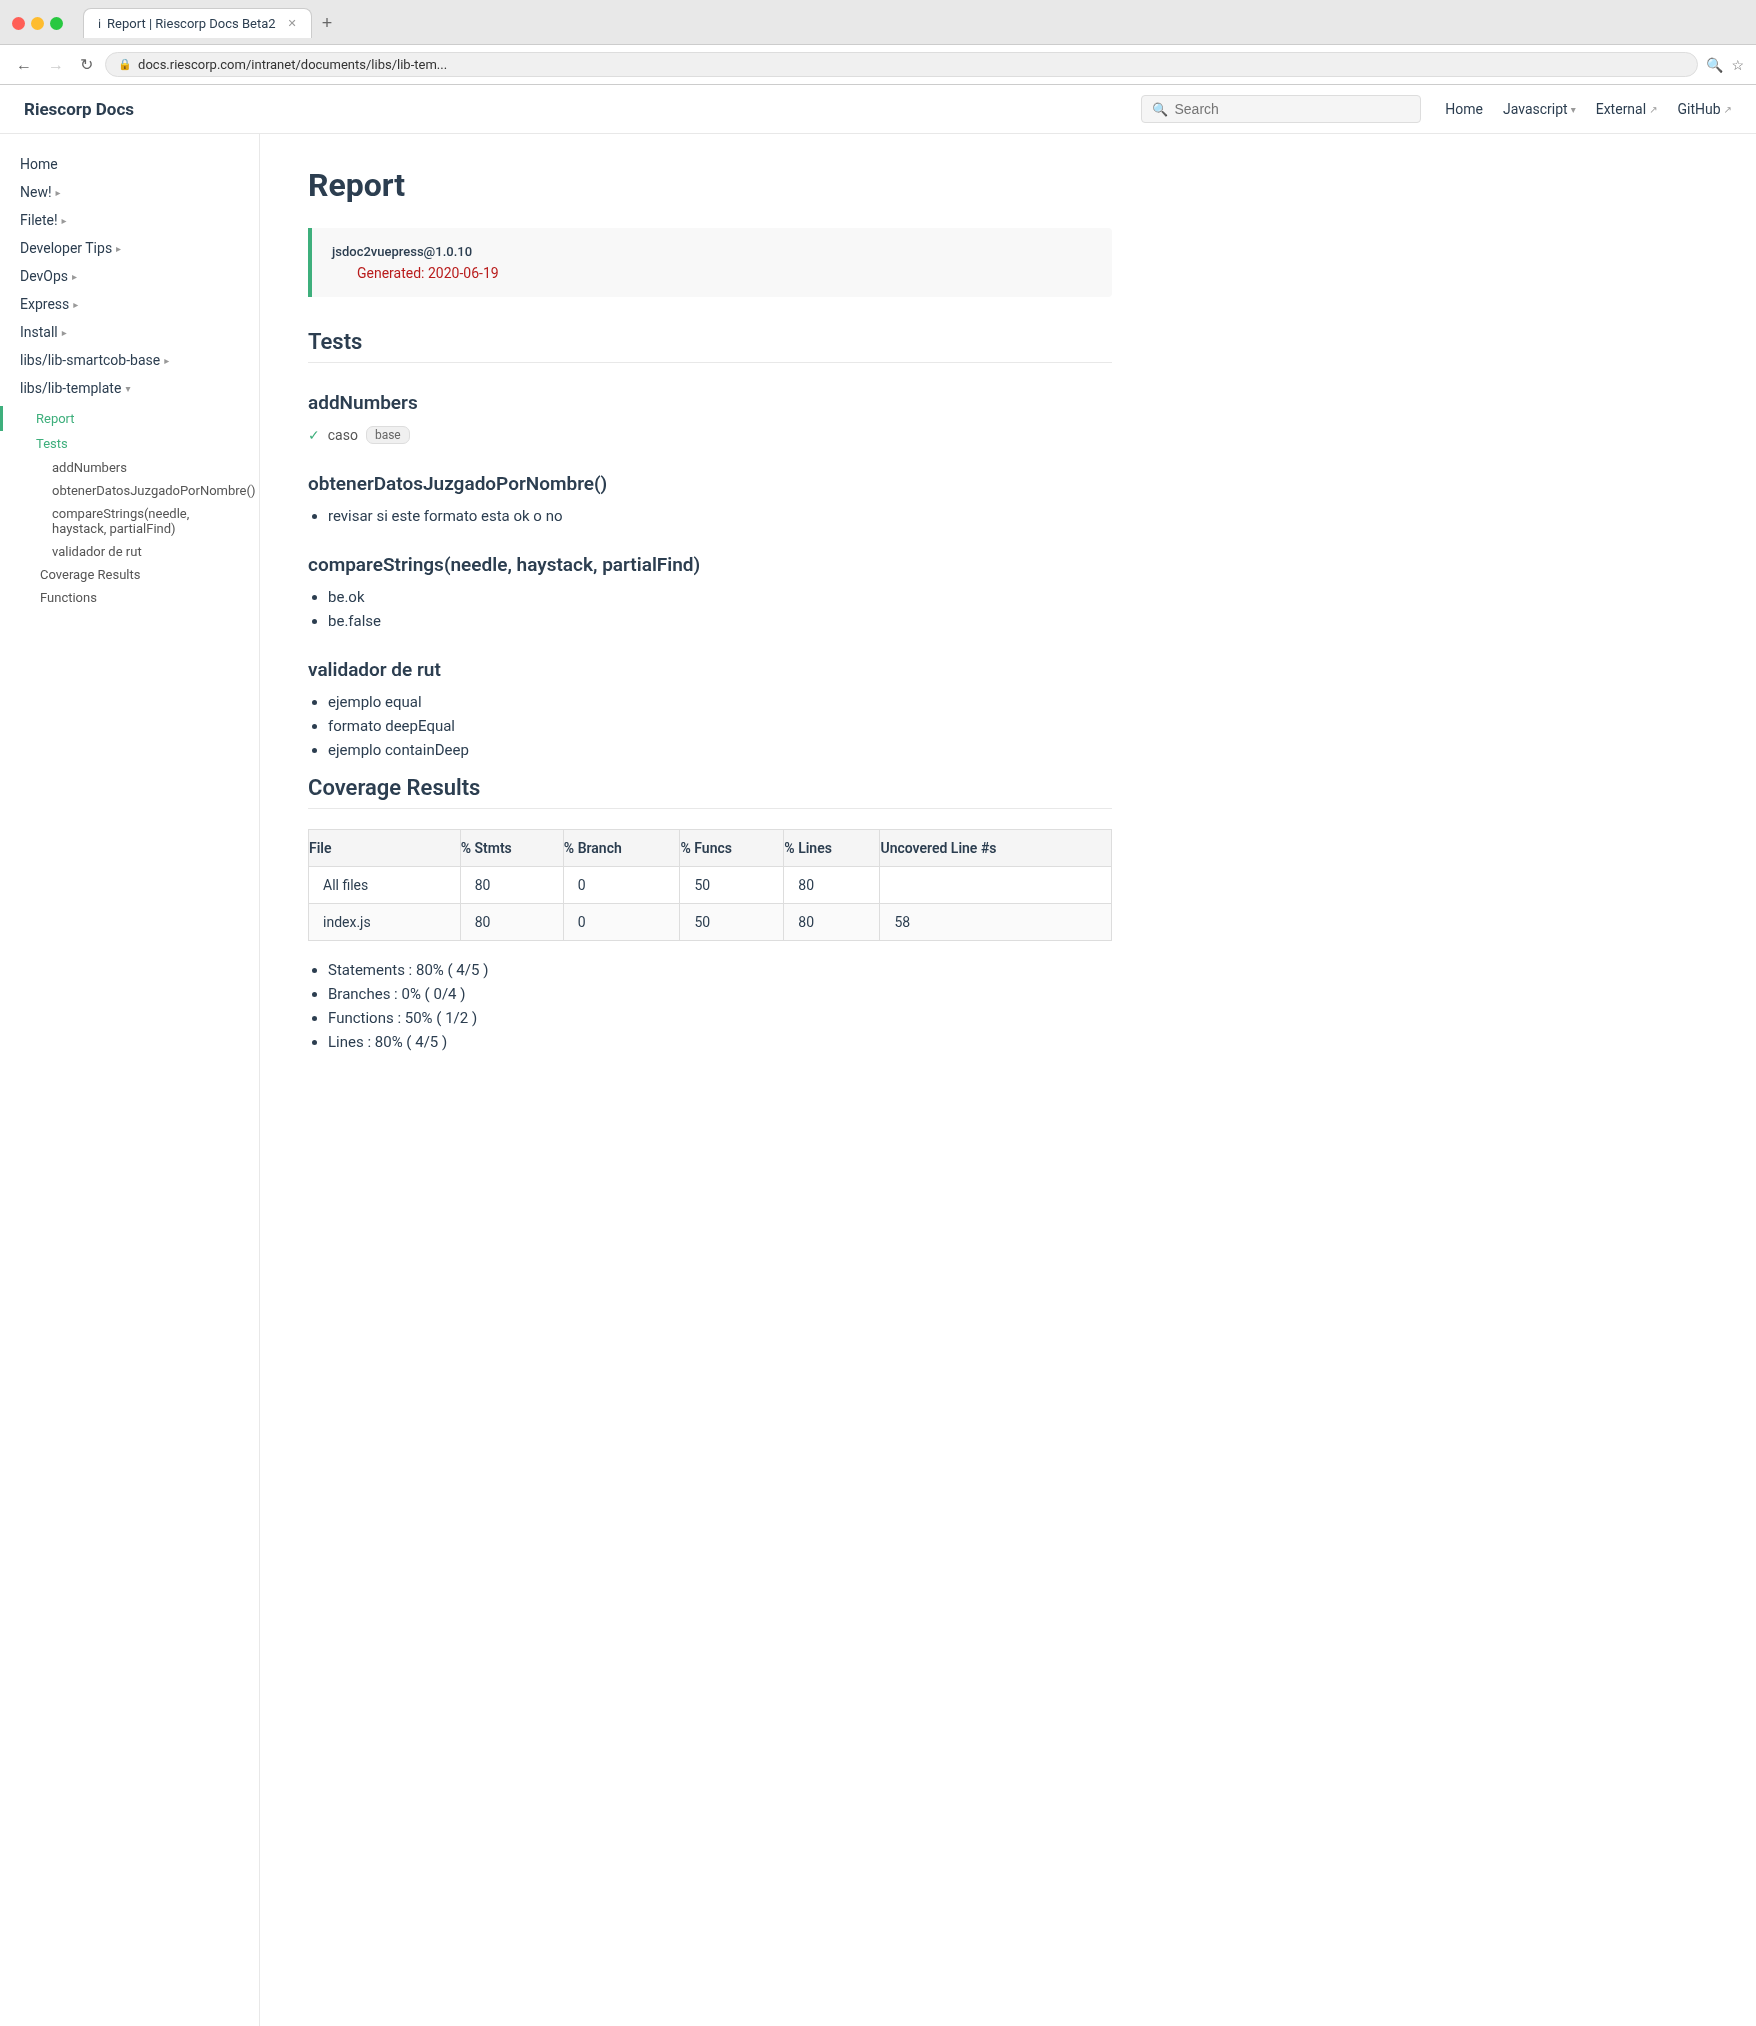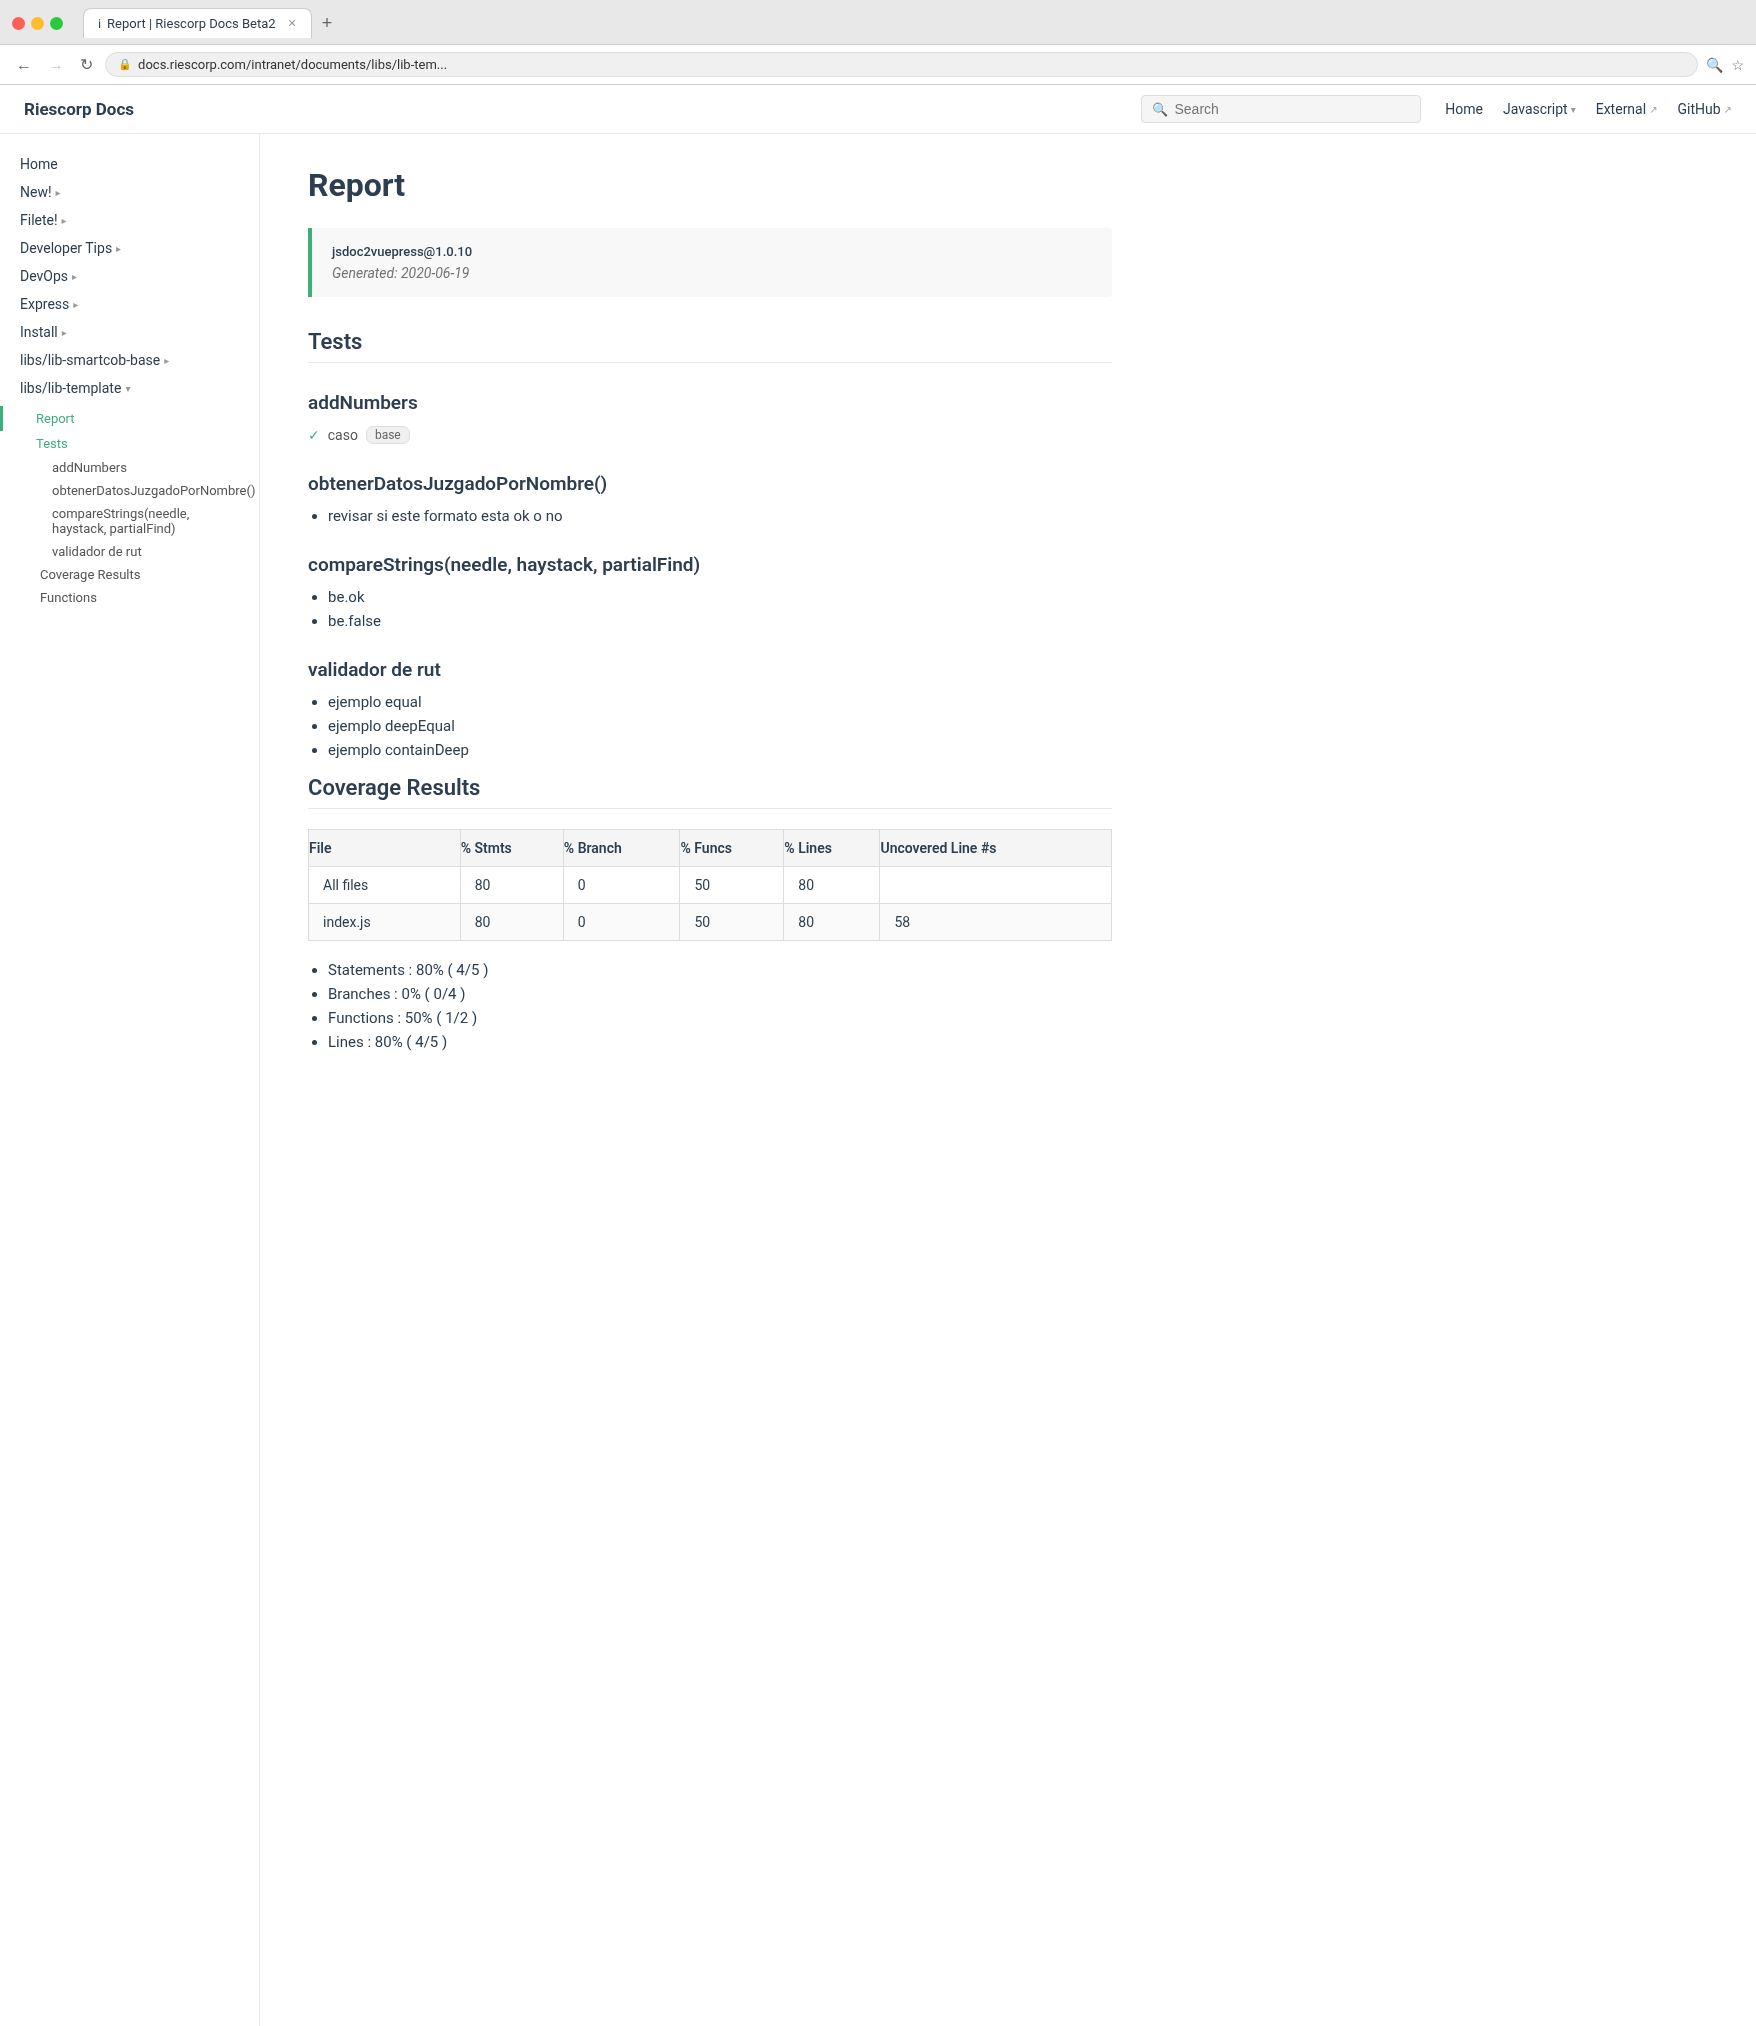--- a/index.html
+++ b/index.html
@@ -48,21 +48,21 @@
     .sidebar-subitem-2 { padding: 4px 20px 4px 52px; font-size: 13px; color: #555; cursor: pointer; }
     .sidebar-subitem-3 { padding: 4px 20px 4px 40px; font-size: 13px; color: #555; cursor: pointer; }
 
     
     .main-content { flex: 1; padding: 32px 48px; max-width: 900px; }
 
     h1.page-title { font-size: 32px; font-weight: 700; color: #2c3e50; margin-bottom: 24px; }
     
     .info-box { background: #f8f8f8; border-left: 4px solid #3eaf7c; padding: 16px 20px; margin-bottom: 32px; border-radius: 0 4px 4px 0; }
     .info-box .package-name { font-size: 13px; color: #2c3e50; font-weight: 500; }
-    .info-box .generated { font-size: 14px; color: #737373; font-style: italic; margin-top: 6px; }
+    .info-box .generated { font-size: 14px; color: #b91c1c; margin-top: 6px; margin-left: 25px; }
 
     h2.section-title { font-size: 22px; font-weight: 600; color: #2c3e50; margin-bottom: 20px; padding-bottom: 8px; border-bottom: 1px solid #e8e8e8; }
 
     h3.subsection-title { font-size: 19px; font-weight: 600; color: #2c3e50; margin-bottom: 12px; margin-top: 28px; }
 
     .test-case { display: flex; align-items: center; gap: 8px; margin-bottom: 16px; }
     .check-icon { color: #3eaf7c; font-size: 14px; }
     .test-name { font-size: 14px; color: #555; }
     .tag { background: #f0f0f0; border: 1px solid #ddd; border-radius: 7px; padding: 1px 8px; font-size: 12px; color: #666; }
 
@@ -230,21 +230,21 @@
 
     <h3 class="subsection-title">compareStrings(needle, haystack, partialFind)</h3>
     <ul class="bullet-list">
       <li>be.ok</li>
       <li>be.false</li>
     </ul>
 
     <h3 class="subsection-title">validador de rut</h3>
     <ul class="bullet-list">
       <li>ejemplo equal</li>
-      <li>ejemplo deepEqual</li>
+      <li>formato deepEqual</li>
       <li>ejemplo containDeep</li>
     </ul>
 
     <h2 class="section-title">Coverage Results</h2>
 
     <table class="coverage-table">
       <thead>
         <tr>
           <th>File</th>
           <th>% Stmts</th>

